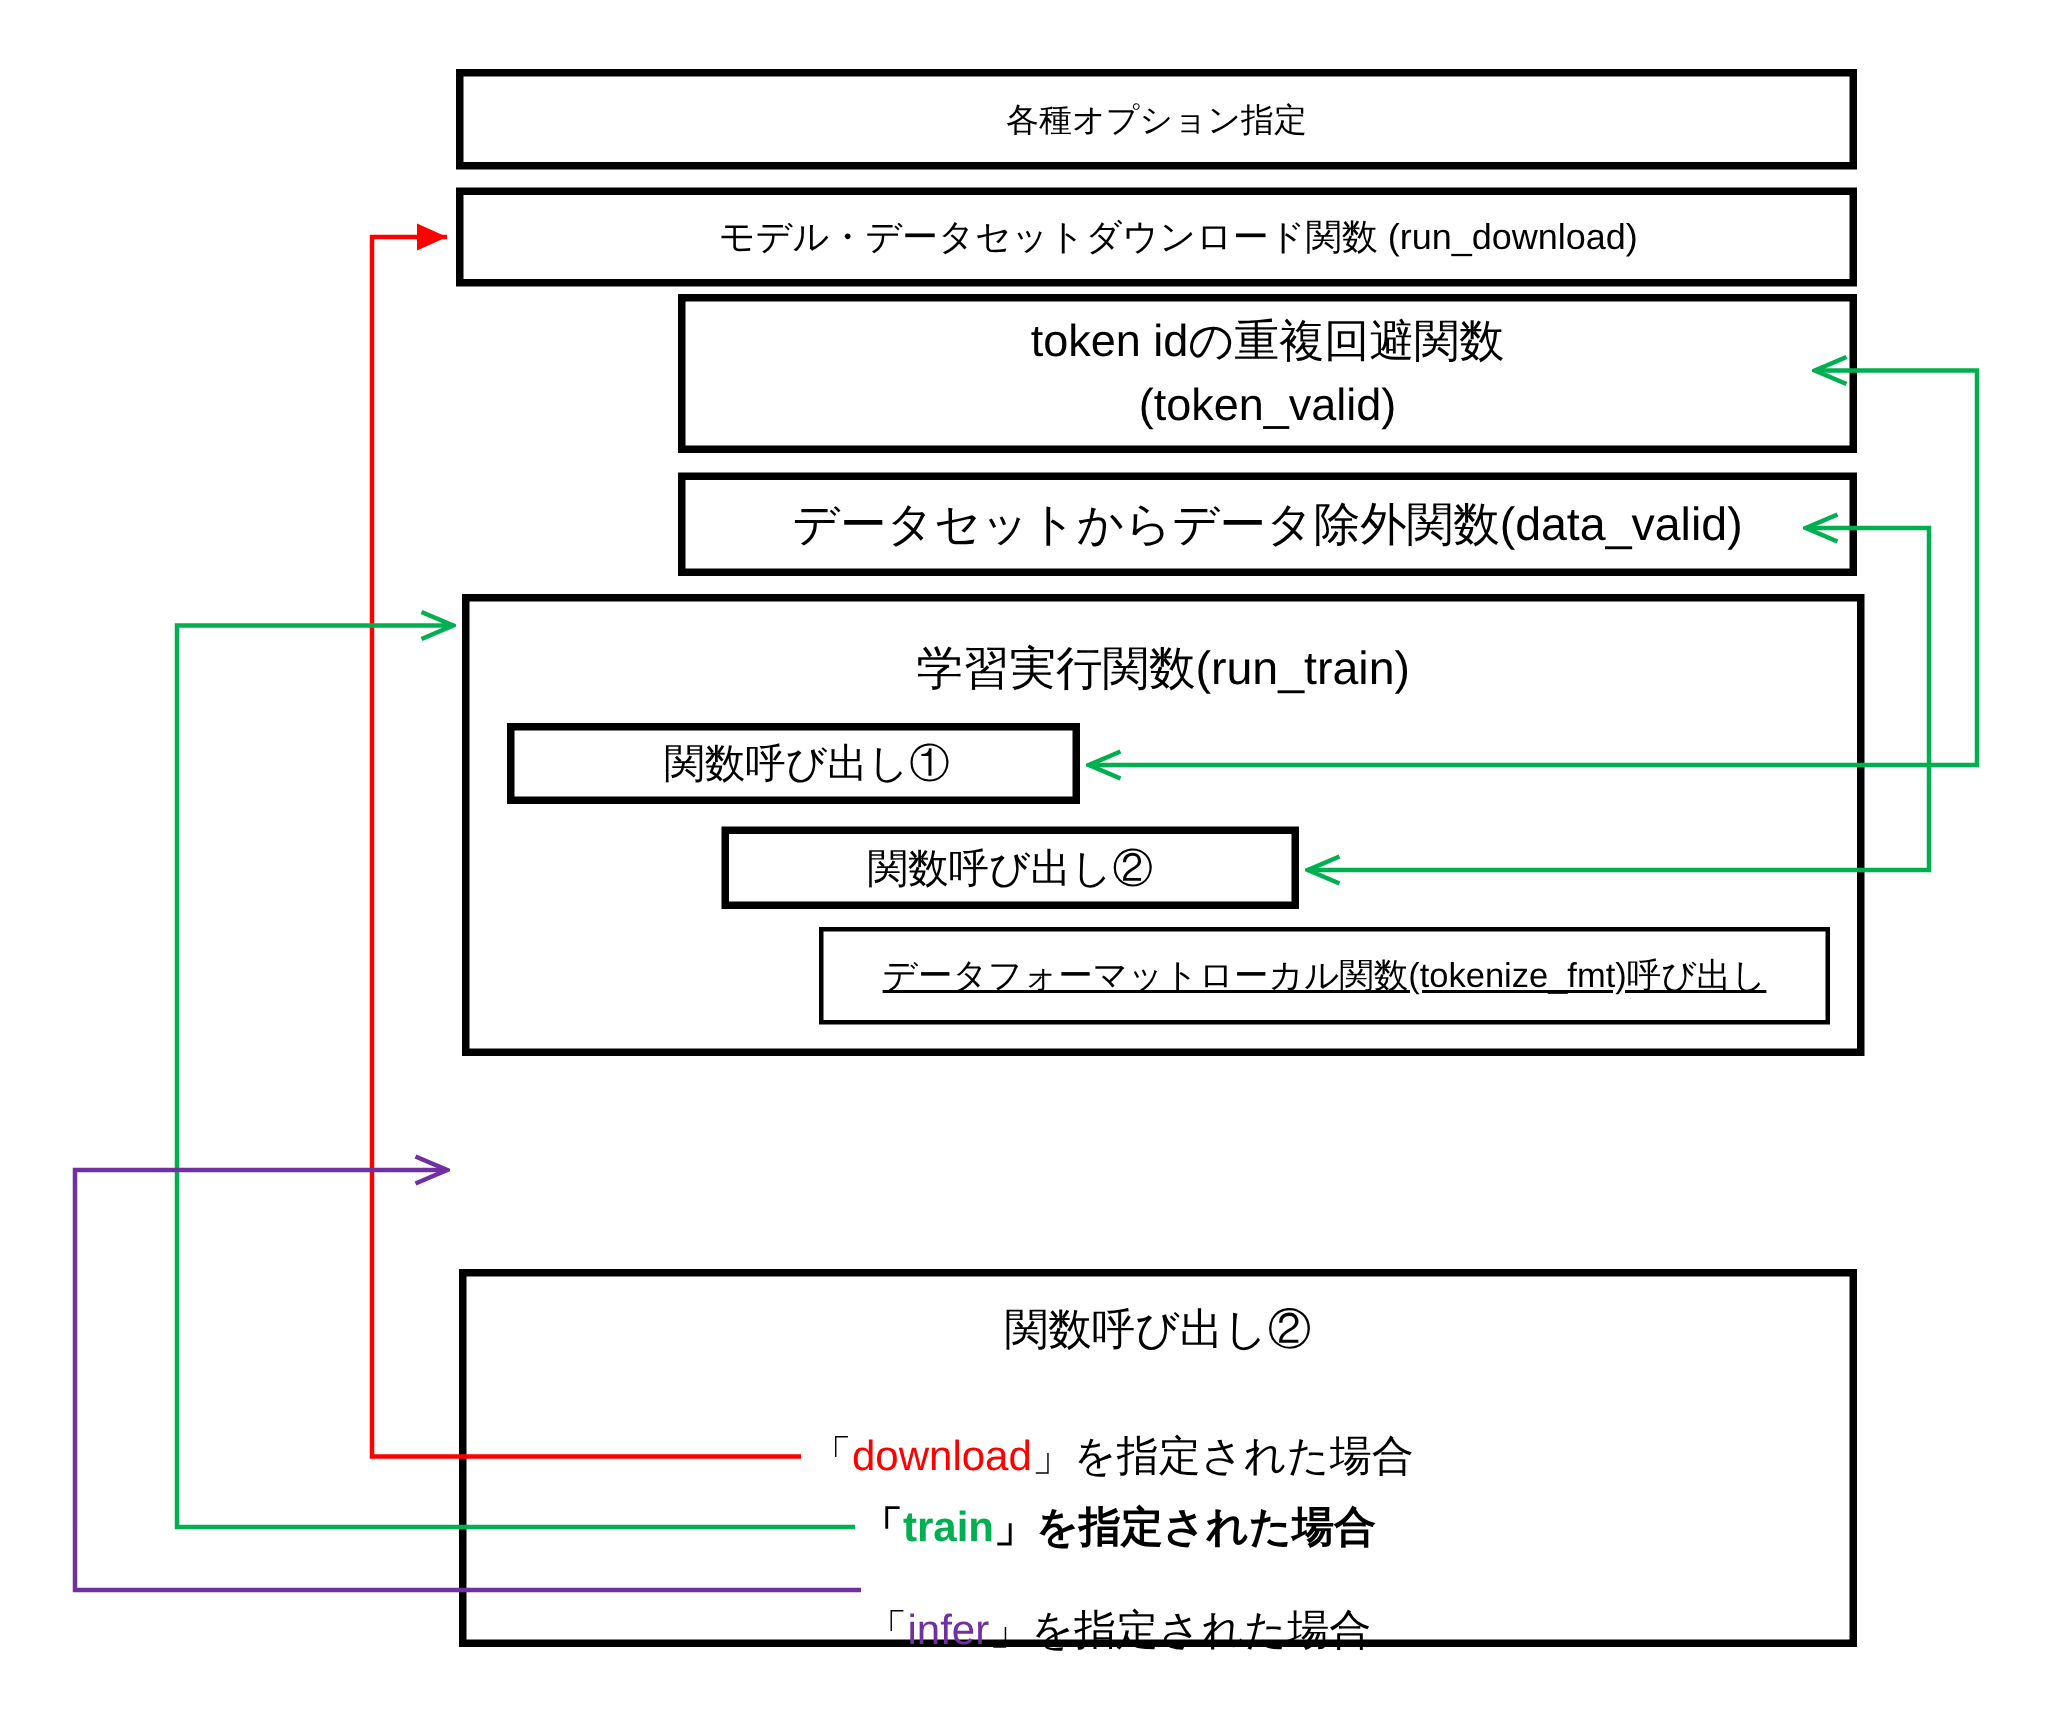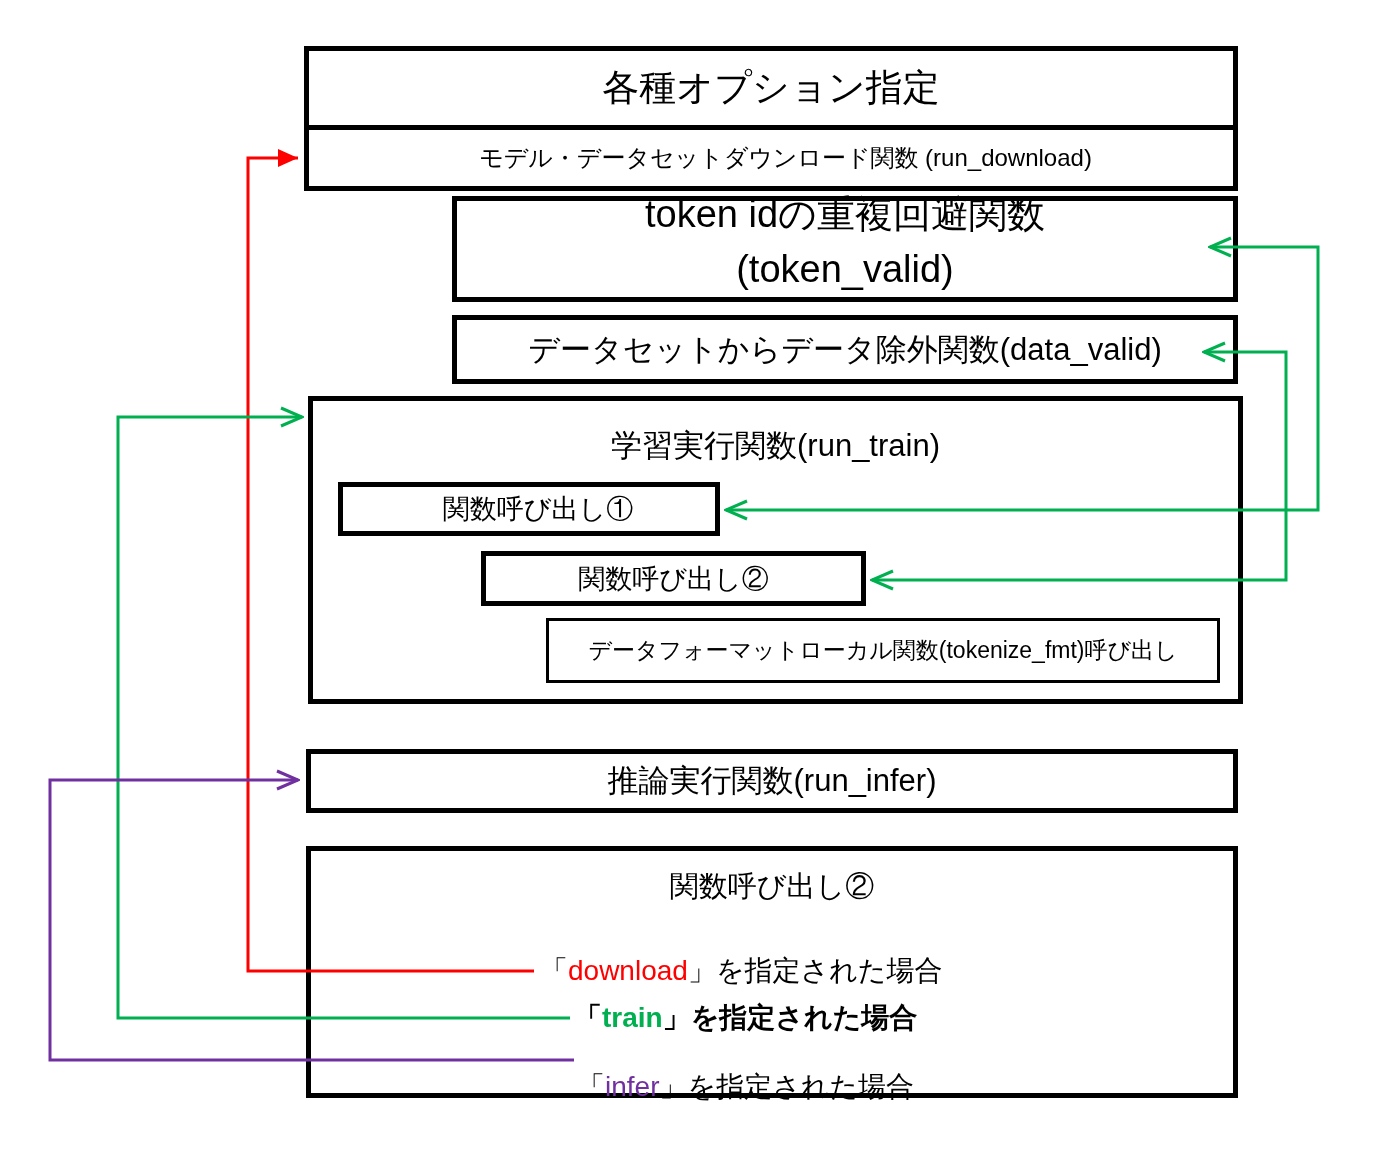--- a/index.html
+++ b/index.html
@@ -4,27 +4,27 @@
 <style>
   html,body{margin:0;padding:0;background:#ffffff;}
   .canvas{
     position:relative;width:1379px;height:1153px;background:#ffffff;
     font-family:"Liberation Sans",sans-serif;color:#000;overflow:hidden;
   }
   .box{
     position:absolute;box-sizing:border-box;border:5px solid #000;background:#ffffff;
     display:flex;align-items:center;justify-content:center;text-align:center;
   }
-  .box.thin{border-width:3px;}
+  .box.thin{border-width:3px;text-decoration:underline;}
   .box.top-title{align-items:flex-start;}
   .lbl{white-space:nowrap;}
   
-  .b-options{left:304px;top:46px;width:934px;height:84px;font-size:37px;}
+  .b-options{left:304px;top:46px;width:934px;height:67px;font-size:22px;}
   .b-download{left:304px;top:125px;width:934px;height:66px;font-size:24px;padding-left:29px;}
-  .b-token{left:452px;top:196px;width:786px;height:106px;font-size:38px;flex-direction:column;line-height:1.45;justify-content:flex-end;}
+  .b-token{left:452px;top:196px;width:786px;height:106px;font-size:30px;flex-direction:column;line-height:1.45;}
   .b-data{left:452px;top:315px;width:786px;height:69px;font-size:31px;}
   .b-train{left:308px;top:396px;width:935px;height:308px;font-size:31px;}
   .b-train .title{position:absolute;top:24px;left:0;width:100%;text-align:center;}
   .b-call1{left:338px;top:482px;width:382px;height:54px;font-size:27px;padding-left:18px;}
   .b-call2{left:481px;top:551px;width:385px;height:55px;font-size:27px;}
   .b-fmt{left:546px;top:618px;width:674px;height:65px;font-size:23px;}
   .b-infer{left:306px;top:749px;width:932px;height:64px;font-size:31px;}
   .b-main{left:306px;top:846px;width:932px;height:252px;font-size:29px;}
   .b-main .title{position:absolute;top:16px;left:0;width:100%;text-align:center;}
   
@@ -76,23 +76,20 @@
   </div>
 
   <div class="box b-call2">
     <span class="lbl">関数呼び出し②</span>
   </div>
 
   <div class="box b-fmt thin">
     <span class="lbl">データフォーマットローカル関数(tokenize_fmt)呼び出し</span>
   </div>
 
-  <div class="box b-infer">
-    <span class="lbl">推論実行関数(run_infer)</span>
-  </div>
 
   <div class="box b-main top-title">
     <span class="title lbl">関数呼び出し②</span>
   </div>
 
   <div class="case-row case-download">
     <span>「</span><span class="kw-red">download</span><span>」を指定された場合</span>
   </div>
 
   <div class="case-row case-train">

